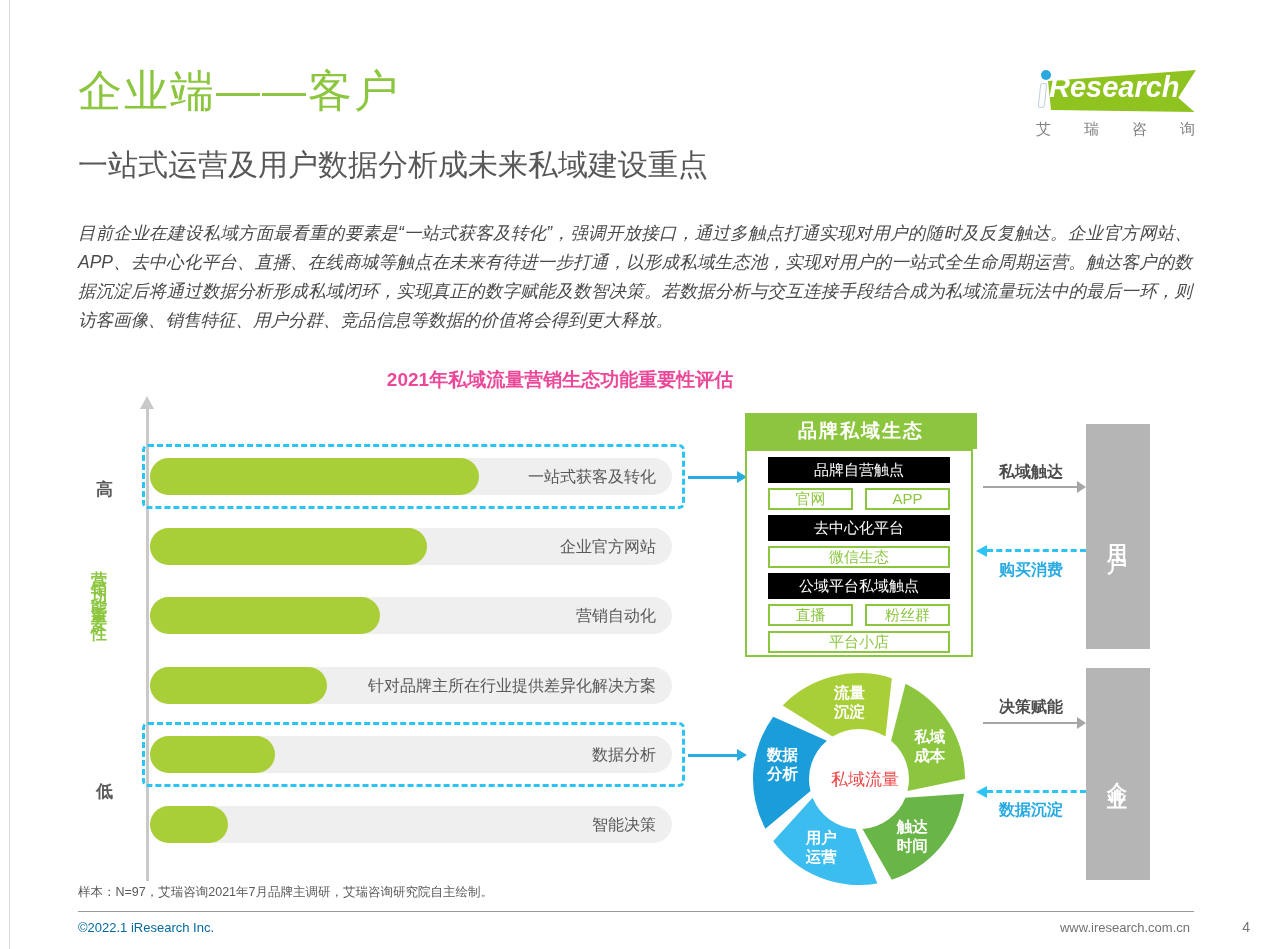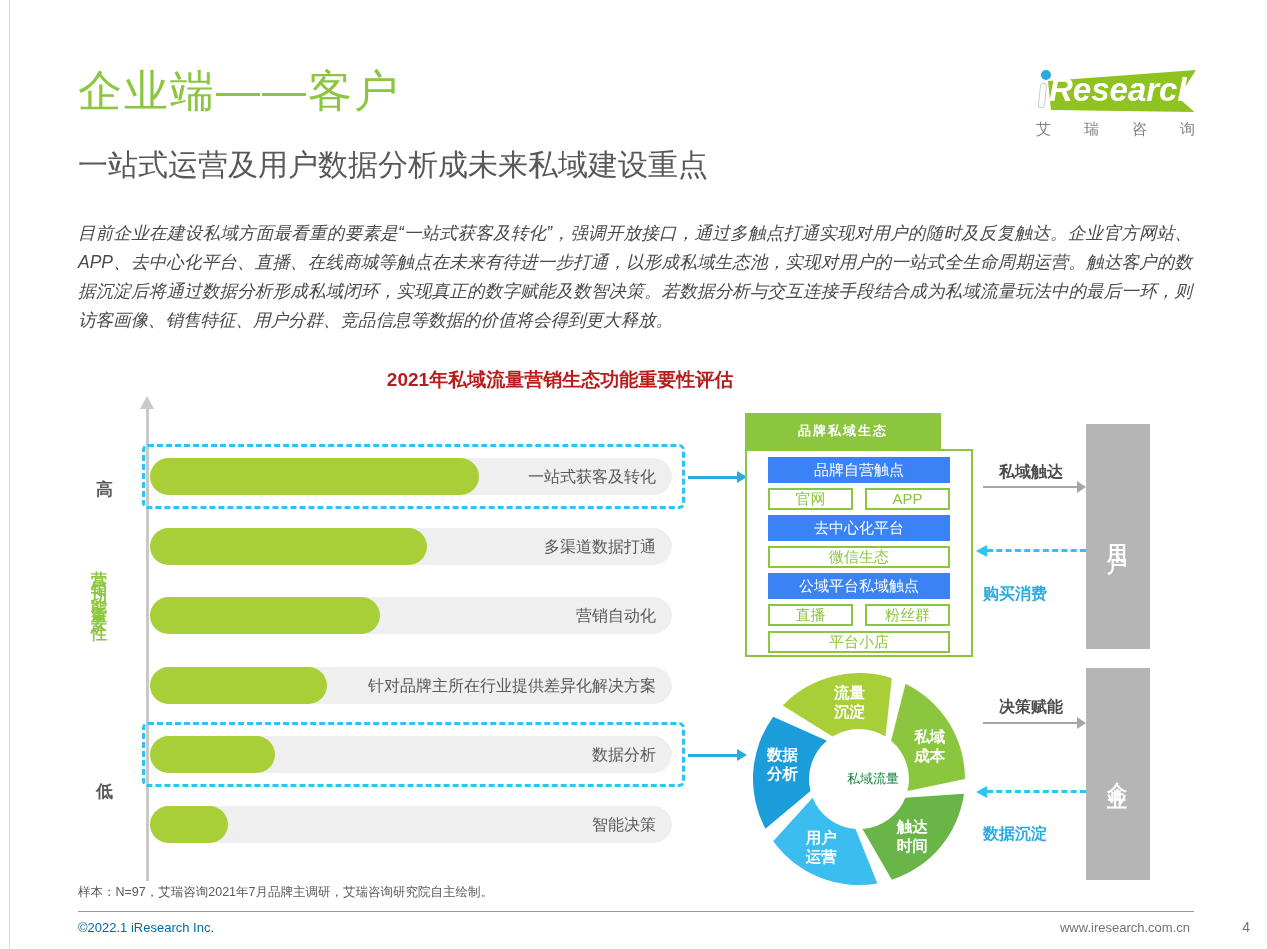--- a/index.html
+++ b/index.html
@@ -12,74 +12,74 @@
 
   
   .title { position:absolute; left:78px; top:62px; font-size:44px; color:#8cc63f; letter-spacing:2px; }
   .subtitle { position:absolute; left:78px; top:145px; font-size:30px; color:#585858; }
   .body-text { position:absolute; left:78px; top:219px; width:1114px; font-size:17.5px; line-height:29px; color:#4a4a4a; text-align:justify;font-style:italic; }
 
   
   .logo { position:absolute; left:1032px; top:66px; width:168px; height:76px; }
   .logo-shape { position:absolute; left:16px; top:4px; width:148px; height:42px; background:#8fc31f;
     clip-path:polygon(0% 26%, 100% 0%, 88% 66%, 99% 100%, 2% 95%); }
-  .logo-brand { position:absolute; left:17px; top:5px; color:#fff; font-style:italic; font-weight:bold; font-size:33px; }
+  .logo-brand { position:absolute; left:17px; top:5px; color:#fff; font-style:italic; font-weight:bold; font-size:29px; }
   .logo-i-stem { position:absolute; left:7px; top:17px; width:7px; height:25px; background:#fdfdfd; border:1px solid #c2d2dc; border-radius:3px; transform:skewX(-6deg); }
   .logo-i-dot { position:absolute; left:9px; top:4px; width:10px; height:10px; border-radius:50%; background:#2ba7df; }
   .logo-sub { position:absolute; left:4px; top:54px; width:164px; font-size:15px; color:#7f7f7f; letter-spacing:33px; white-space:nowrap; overflow:hidden; }
 
   
-  .chart-title { position:absolute; left:255px; top:367px; width:610px; text-align:center; font-size:19px; font-weight:bold; color:#b91c1c; }
+  .chart-title { position:absolute; left:255px; top:367px; width:610px; text-align:center; font-size:19px; font-weight:bold; color:#ec4899; }
   .axis-line { position:absolute; left:146px; top:408px; width:3px; height:473px; background:#c9c9c9; }
   .axis-arrow { position:absolute; left:140px; top:396px; width:0; height:0;
     border-left:7px solid transparent; border-right:7px solid transparent; border-bottom:13px solid #c9c9c9; }
   .axis-high, .axis-low { position:absolute; left:96px; width:40px; font-size:17px; font-weight:bold; color:#595959; }
   .axis-high { top:478px; } .axis-low { top:780px; }
   .axis-label { position:absolute; left:88px; top:558px; writing-mode:vertical-rl; text-orientation:upright;
     font-size:16px; font-weight:bold; color:#8cc63f; letter-spacing:9px; }
 
   .bar-row { position:absolute; left:150px; width:522px; height:37px; background:#efefef; border-radius:19px; }
   .bar-fill { position:absolute; left:0; top:0; height:37px; background:#a9cf38; border-radius:19px; }
   .bar-label { position:absolute; right:16px; top:0; line-height:37px; font-size:16px; color:#595959; white-space:nowrap; }
   .highlight-box { position:absolute; left:142px; width:543px; height:65px; border:3px dashed #2cc4f5; border-radius:6px; }
   .callout-arrow { position:absolute; left:688px; width:50px; height:3px; background:#29abe2; }
   .callout-arrow-head { position:absolute; right:-9px; top:-5px; width:0; height:0;
     border-left:10px solid #29abe2; border-top:6px solid transparent; border-bottom:6px solid transparent; }
 
   
-  .eco-header { position:absolute; left:745px; top:413px; width:196px; height:36px; background:#8cc63f;
-    color:#fff; font-size:13px; font-weight:bold; text-align:center; line-height:36px; letter-spacing:2px; }
+  .eco-header { position:absolute; left:745px; top:413px; width:232px; height:36px; background:#8cc63f;
+    color:#fff; font-size:19px; font-weight:bold; text-align:center; line-height:36px; letter-spacing:2px; }
   .eco-box { position:absolute; left:745px; top:449px; width:228px; height:208px; background:#fff;
     border:2px solid #8cc63f; padding:6px 21px; display:flex; flex-direction:column; gap:5px; }
-  .eco-solid { background:#3b82f6; color:#fff; font-size:15px; height:26px; line-height:26px; text-align:center; flex:none; }
+  .eco-solid { background:#000000; color:#fff; font-size:15px; height:26px; line-height:26px; text-align:center; flex:none; }
   .eco-outline { border:2px solid #8cc63f; color:#8cc63f; font-size:15px; height:22px; line-height:18px; text-align:center; flex:none; }
   .eco-pair { display:flex; gap:12px; flex:none; }
   .eco-pair .eco-outline { flex:1; }
 
   
   .flow-label-dark { position:absolute; left:983px; width:96px; text-align:center; font-size:16px; font-weight:bold; color:#4d4d4d; white-space:nowrap; }
-  .flow-label-cyan { position:absolute; left:983px; width:96px; text-align:left; font-size:16px; font-weight:bold; color:#29abe2; white-space:nowrap;margin-top:24px; }
+  .flow-label-cyan { position:absolute; left:983px; width:96px; text-align:center; font-size:16px; font-weight:bold; color:#29abe2; white-space:nowrap; }
   .gray-arrow { position:absolute; left:983px; width:94px; height:2px; background:#a6a6a6; }
   .gray-arrow-head { position:absolute; right:-9px; top:-5px; width:0; height:0;
     border-left:9px solid #a6a6a6; border-top:6px solid transparent; border-bottom:6px solid transparent; }
   .cyan-dashed { position:absolute; left:987px; width:99px; height:0; border-top:3px dashed #2cc4f5; }
   .cyan-dashed-head { position:absolute; left:-11px; top:-7px; width:0; height:0;
     border-right:11px solid #2cc4f5; border-top:6px solid transparent; border-bottom:6px solid transparent; }
   .entity-box { position:absolute; left:1086px; width:64px; background:#b5b5b5; color:#fff;
     font-size:20px; font-weight:bold; display:flex; align-items:center; justify-content:center;
     writing-mode:vertical-rl; text-orientation:upright; letter-spacing:8px; }
   .entity-user { top:424px; height:225px; }
   .entity-enterprise { top:668px; height:212px; }
 
   
   .donut-wrap { position:absolute; left:746px; top:666px; width:226px; height:226px; }
   .donut-label { position:absolute; transform:translate(-50%,-50%); color:#fff; font-size:15.5px; font-weight:bold;
     text-align:center; line-height:19px; white-space:nowrap; pointer-events:none; }
-  .donut-center { position:absolute; left:127px; top:113px; transform:translate(-50%,-50%);
-    font-size:13px; color:#15803d; white-space:nowrap; }
+  .donut-center { position:absolute; left:119px; top:113px; transform:translate(-50%,-50%);
+    font-size:17px; color:#ef4444; white-space:nowrap; }
 
   
   .footnote { position:absolute; left:78px; top:884px; font-size:12.5px; color:#595959; }
   .footer-divider { position:absolute; left:78px; top:911px; width:1116px; height:1px; background:#9a9a9a; }
   .copyright { position:absolute; left:78px; top:920px; font-size:13px; color:#0369a1; }
   .website { position:absolute; left:990px; top:920px; width:200px; text-align:right; font-size:13px; color:#737373; }
   .page-num { position:absolute; left:1220px; top:919px; width:30px; text-align:right; font-size:14px; color:#737373; }
 </style>
 </head>
 <body>
@@ -106,21 +106,21 @@
   <div class="axis-high">高</div>
   <div class="axis-low">低</div>
   <div class="axis-label">营销功能重要性</div>
   <div>
       <div class="bar-row" style="top: 458px;">
         <div class="bar-fill" style="width: 329px;"></div>
         <div class="bar-label">一站式获客及转化</div>
       </div>
       <div class="bar-row" style="top: 527.6px;">
         <div class="bar-fill" style="width: 277px;"></div>
-        <div class="bar-label">多渠道数据打通</div>
+        <div class="bar-label">企业官方网站</div>
       </div>
       <div class="bar-row" style="top: 597.2px;">
         <div class="bar-fill" style="width: 230px;"></div>
         <div class="bar-label">营销自动化</div>
       </div>
       <div class="bar-row" style="top: 666.8px;">
         <div class="bar-fill" style="width: 177px;"></div>
         <div class="bar-label">针对品牌主所在行业提供差异化解决方案</div>
       </div>
       <div class="bar-row" style="top: 736.4px;">

